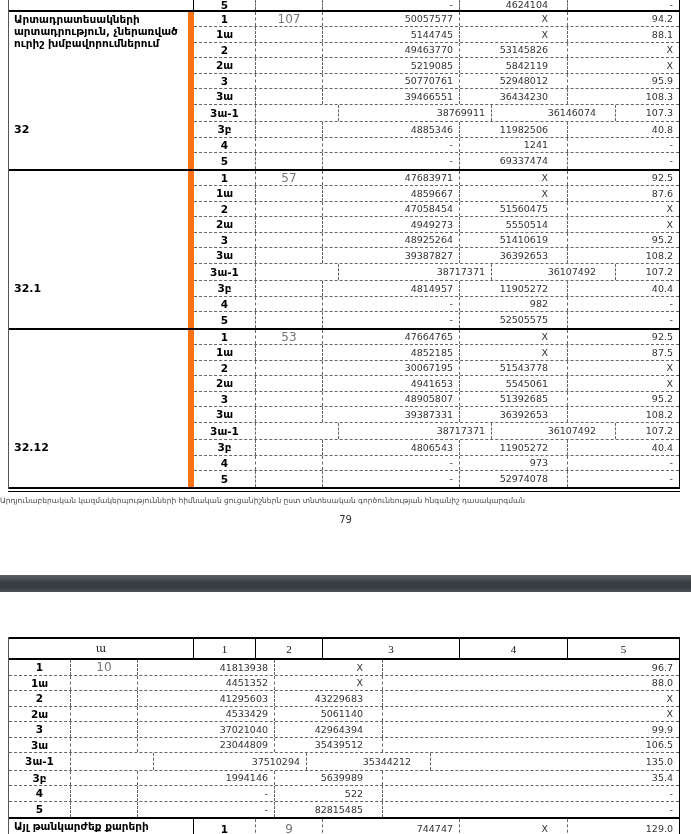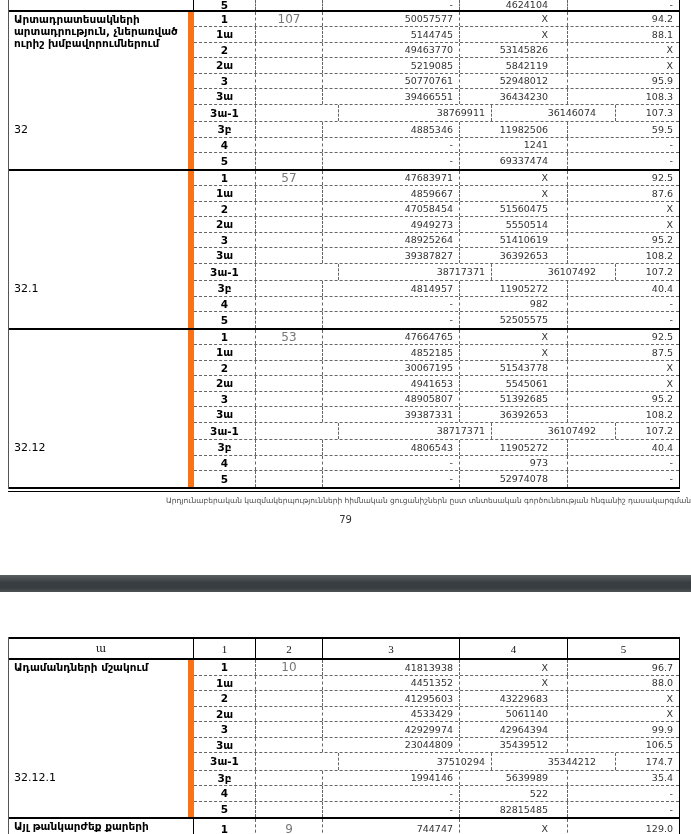--- a/index.html
+++ b/index.html
@@ -28,27 +28,27 @@
   .cell{box-sizing:border-box;height:100%;display:flex;align-items:center;overflow:hidden;}
   .c{width:62px;justify-content:center;font-weight:700;font-size:10.5px;color:#000;border-right:1px dashed #666;}
   .v2{width:67px;justify-content:center;font-size:12px;color:#777;border-right:1px dashed #666;}
   .v3{width:137px;justify-content:flex-end;padding-right:6px;font-size:9.5px;color:#333;border-right:1px dashed #666;}
   .v4{width:108px;justify-content:flex-end;padding-right:19px;font-size:9.5px;color:#333;border-right:1px dashed #666;}
   .v5{flex:1;justify-content:flex-end;padding-right:6px;font-size:9.5px;color:#333;}
   
   .block{display:flex;border-bottom:2.5px solid #000;}
   .name-cell{width:185px;box-sizing:border-box;border-right:6px solid #f97316;position:relative;padding:1px 4px 0 5px;}
   .bname{font-weight:700;font-size:10.5px;line-height:12.3px;color:#000;}
-  .bcode{position:absolute;left:5px;bottom:33px;font-weight:400;font-size:11px;color:#000;}
+  .bcode{position:absolute;left:5px;bottom:33px;font-weight:700;font-size:11px;color:#000;}
   
   .ptop-row{display:flex;height:11.5px;border-bottom:2.5px solid #000;box-sizing:border-box;}
   .name-stub{width:185px;box-sizing:border-box;border-right:1px solid #000;}
   
   .double-rule{margin:2px 0 0 8px;width:672px;height:1.8px;background:#000;}
-  .footnote{margin-top:4px;width:691px;text-align:right;font-size:7.5px;color:#4a4a4a;}
+  .footnote{margin-top:4px;width:554px;text-align:left;font-size:7.5px;color:#4a4a4a;}
   .pagenum{margin-top:9px;width:691px;text-align:center;font-size:10px;color:#333;}
   
   .t2{margin-top:45px;}
   .header-row{
     display:flex;height:19px;box-sizing:content-box;
     border-top:2px solid #000;border-bottom:2px solid #000;
     font-family:"Liberation Serif","DejaVu Serif",serif;font-size:11px;color:#111;
   }
   .hc{box-sizing:border-box;height:100%;display:flex;align-items:center;justify-content:center;border-right:1px solid #000;}
   .hc.h-name{width:185px;}
@@ -135,21 +135,21 @@
     <div class="cell v3">38769911</div>
     <div class="cell v4">36146074</div>
     <div class="cell v5">107.3</div>
   </div>
 
   <div class="row">
     <div class="cell c">3բ</div>
     <div class="cell v2"></div>
     <div class="cell v3">4885346</div>
     <div class="cell v4">11982506</div>
-    <div class="cell v5">59.5</div>
+    <div class="cell v5">40.8</div>
   </div>
 
   <div class="row">
     <div class="cell c">4</div>
     <div class="cell v2"></div>
     <div class="cell v3">-</div>
     <div class="cell v4">1241</div>
     <div class="cell v5">-</div>
   </div>
 
@@ -350,24 +350,20 @@
     <div class="header-row">
       <div class="hc h-name">ա</div>
       <div class="hc h1">1</div>
       <div class="hc h2">2</div>
       <div class="hc h3">3</div>
       <div class="hc h4">4</div>
       <div class="hc h5">5</div>
     </div>
     <div>
   <div class="block">
-    <div class="name-cell">
-      <div class="bname">Ադամանդների մշակում</div>
-      <div class="bcode">32.12.1</div>
-    </div>
     <div class="rows">
   <div class="row">
     <div class="cell c">1</div>
     <div class="cell v2">10</div>
     <div class="cell v3">41813938</div>
     <div class="cell v4">X</div>
     <div class="cell v5">96.7</div>
   </div>
 
   <div class="row">
@@ -390,39 +386,39 @@
     <div class="cell c">2ա</div>
     <div class="cell v2"></div>
     <div class="cell v3">4533429</div>
     <div class="cell v4">5061140</div>
     <div class="cell v5">X</div>
   </div>
 
   <div class="row">
     <div class="cell c">3</div>
     <div class="cell v2"></div>
-    <div class="cell v3">42929974</div>
+    <div class="cell v3">37021040</div>
     <div class="cell v4">42964394</div>
     <div class="cell v5">99.9</div>
   </div>
 
   <div class="row">
     <div class="cell c">3ա</div>
     <div class="cell v2"></div>
     <div class="cell v3">23044809</div>
     <div class="cell v4">35439512</div>
     <div class="cell v5">106.5</div>
   </div>
 
   <div class="row tall">
     <div class="cell c">3ա-1</div>
     <div class="cell v2"></div>
     <div class="cell v3">37510294</div>
     <div class="cell v4">35344212</div>
-    <div class="cell v5">174.7</div>
+    <div class="cell v5">135.0</div>
   </div>
 
   <div class="row">
     <div class="cell c">3բ</div>
     <div class="cell v2"></div>
     <div class="cell v3">1994146</div>
     <div class="cell v4">5639989</div>
     <div class="cell v5">35.4</div>
   </div>
 

